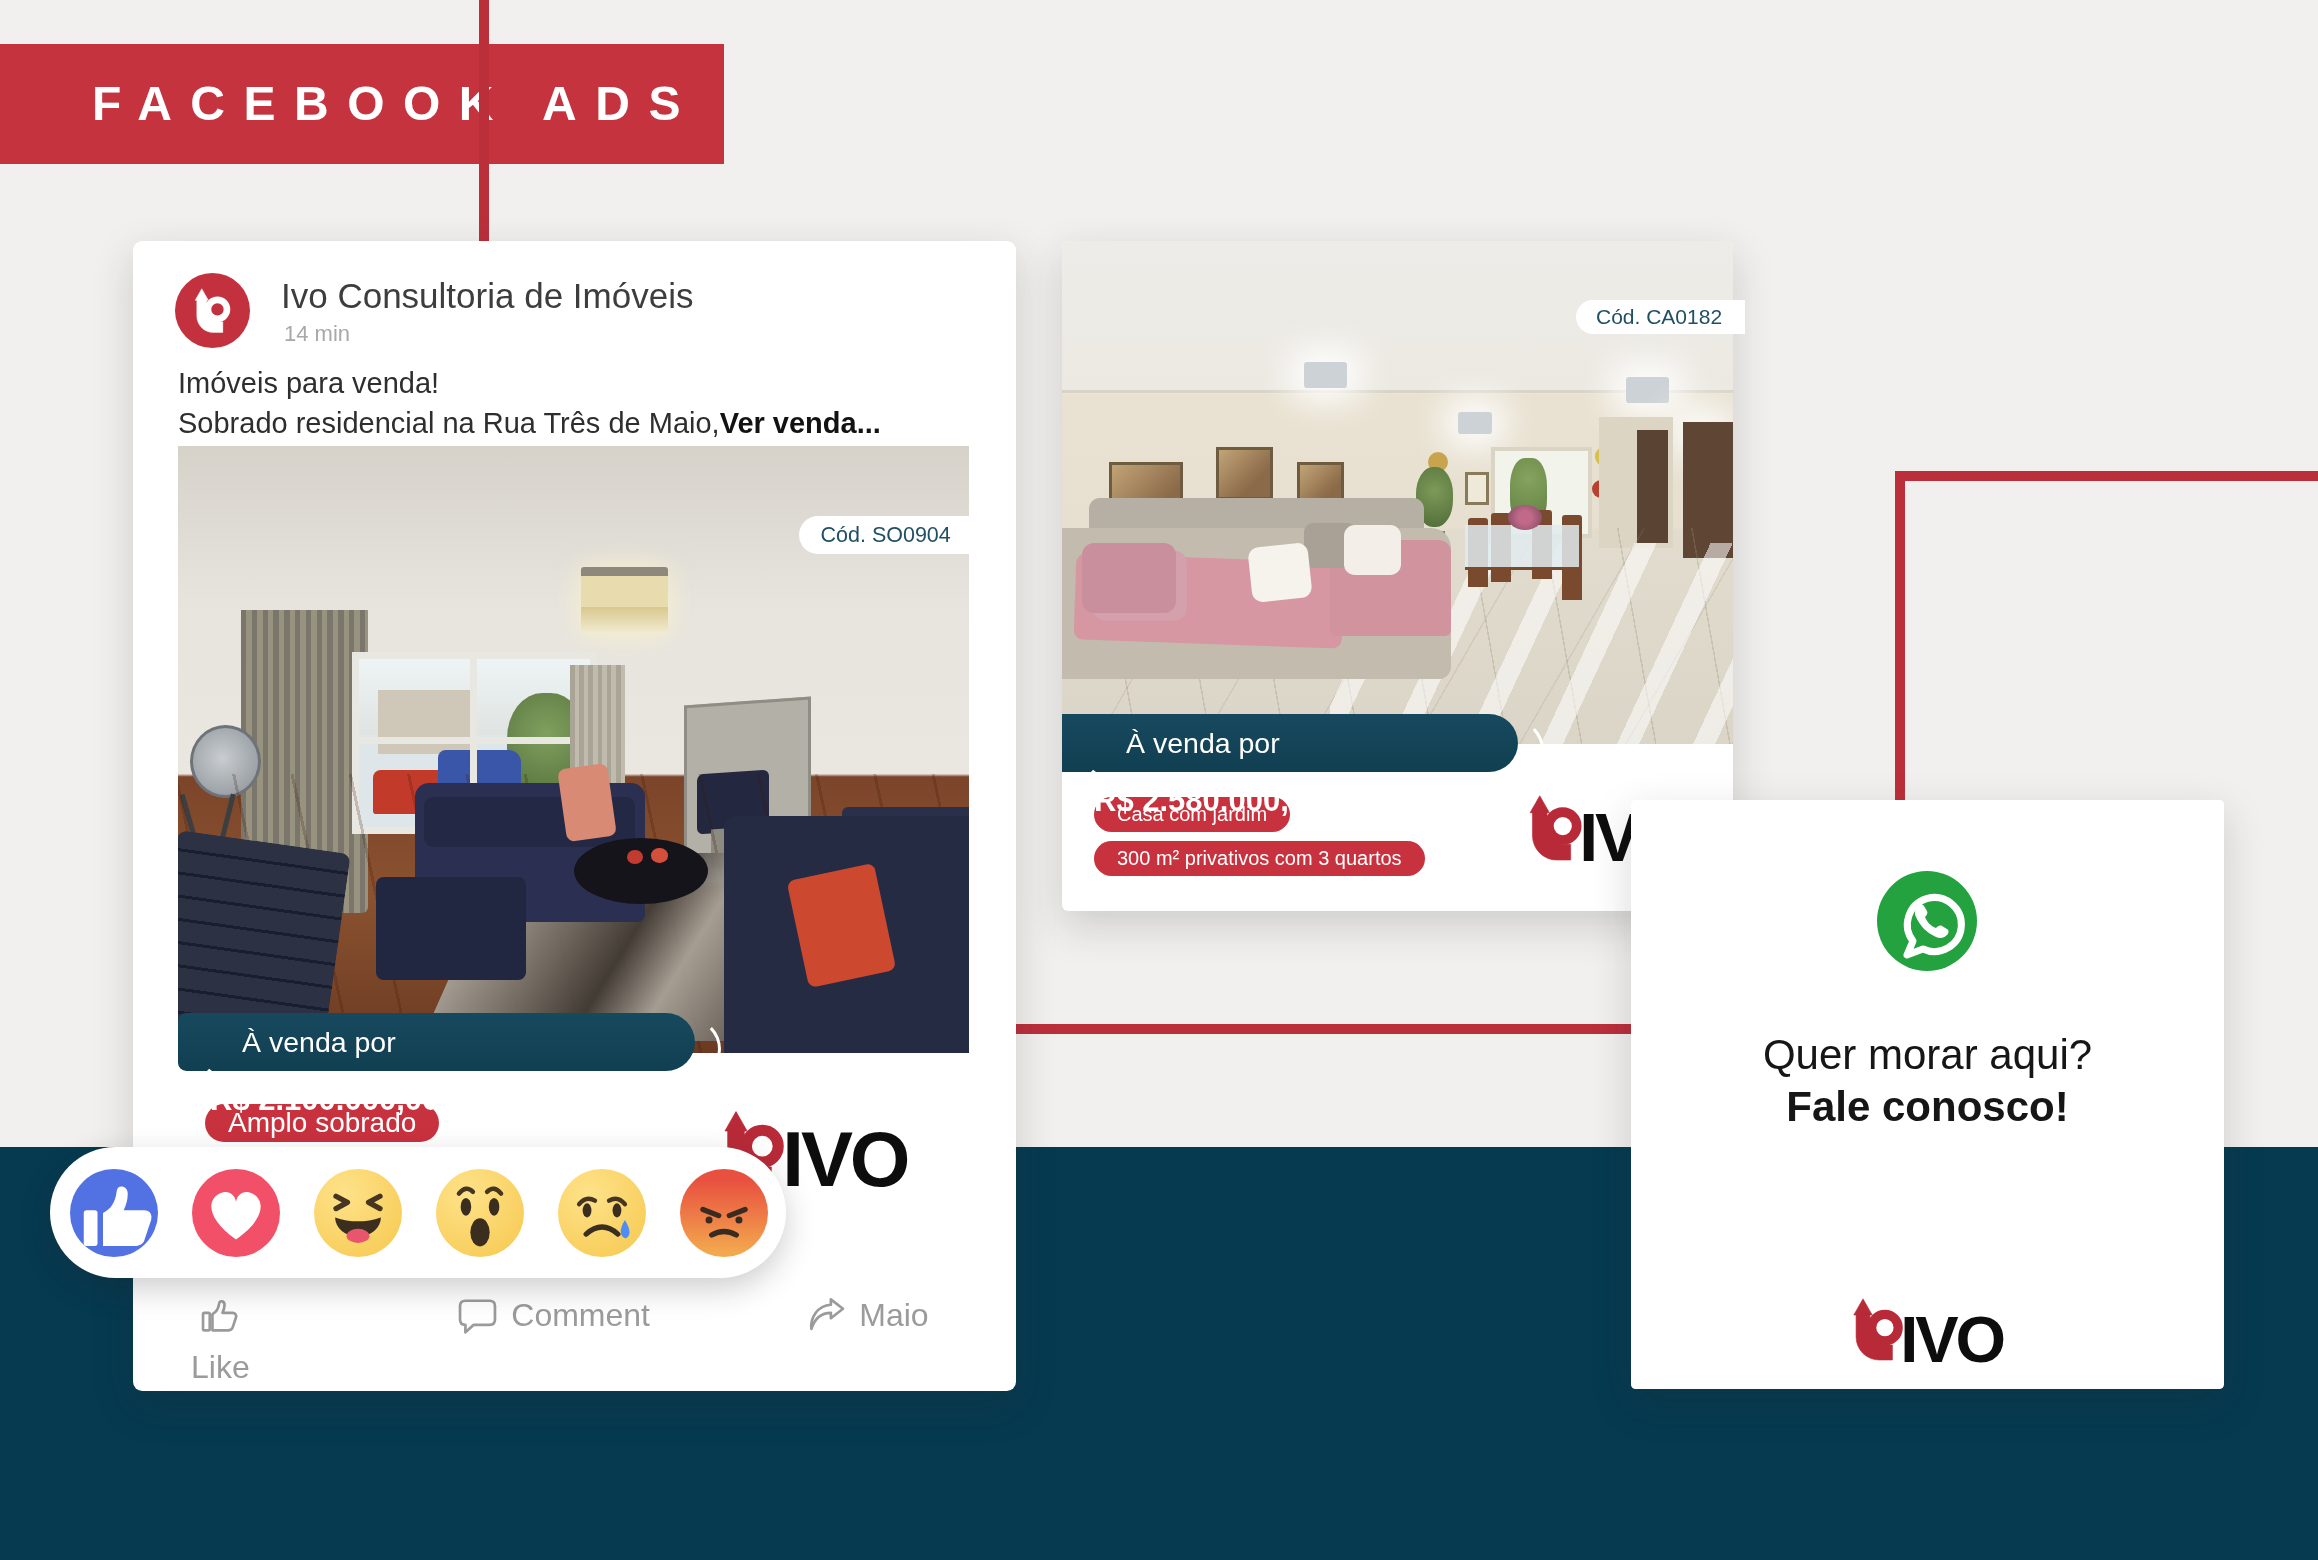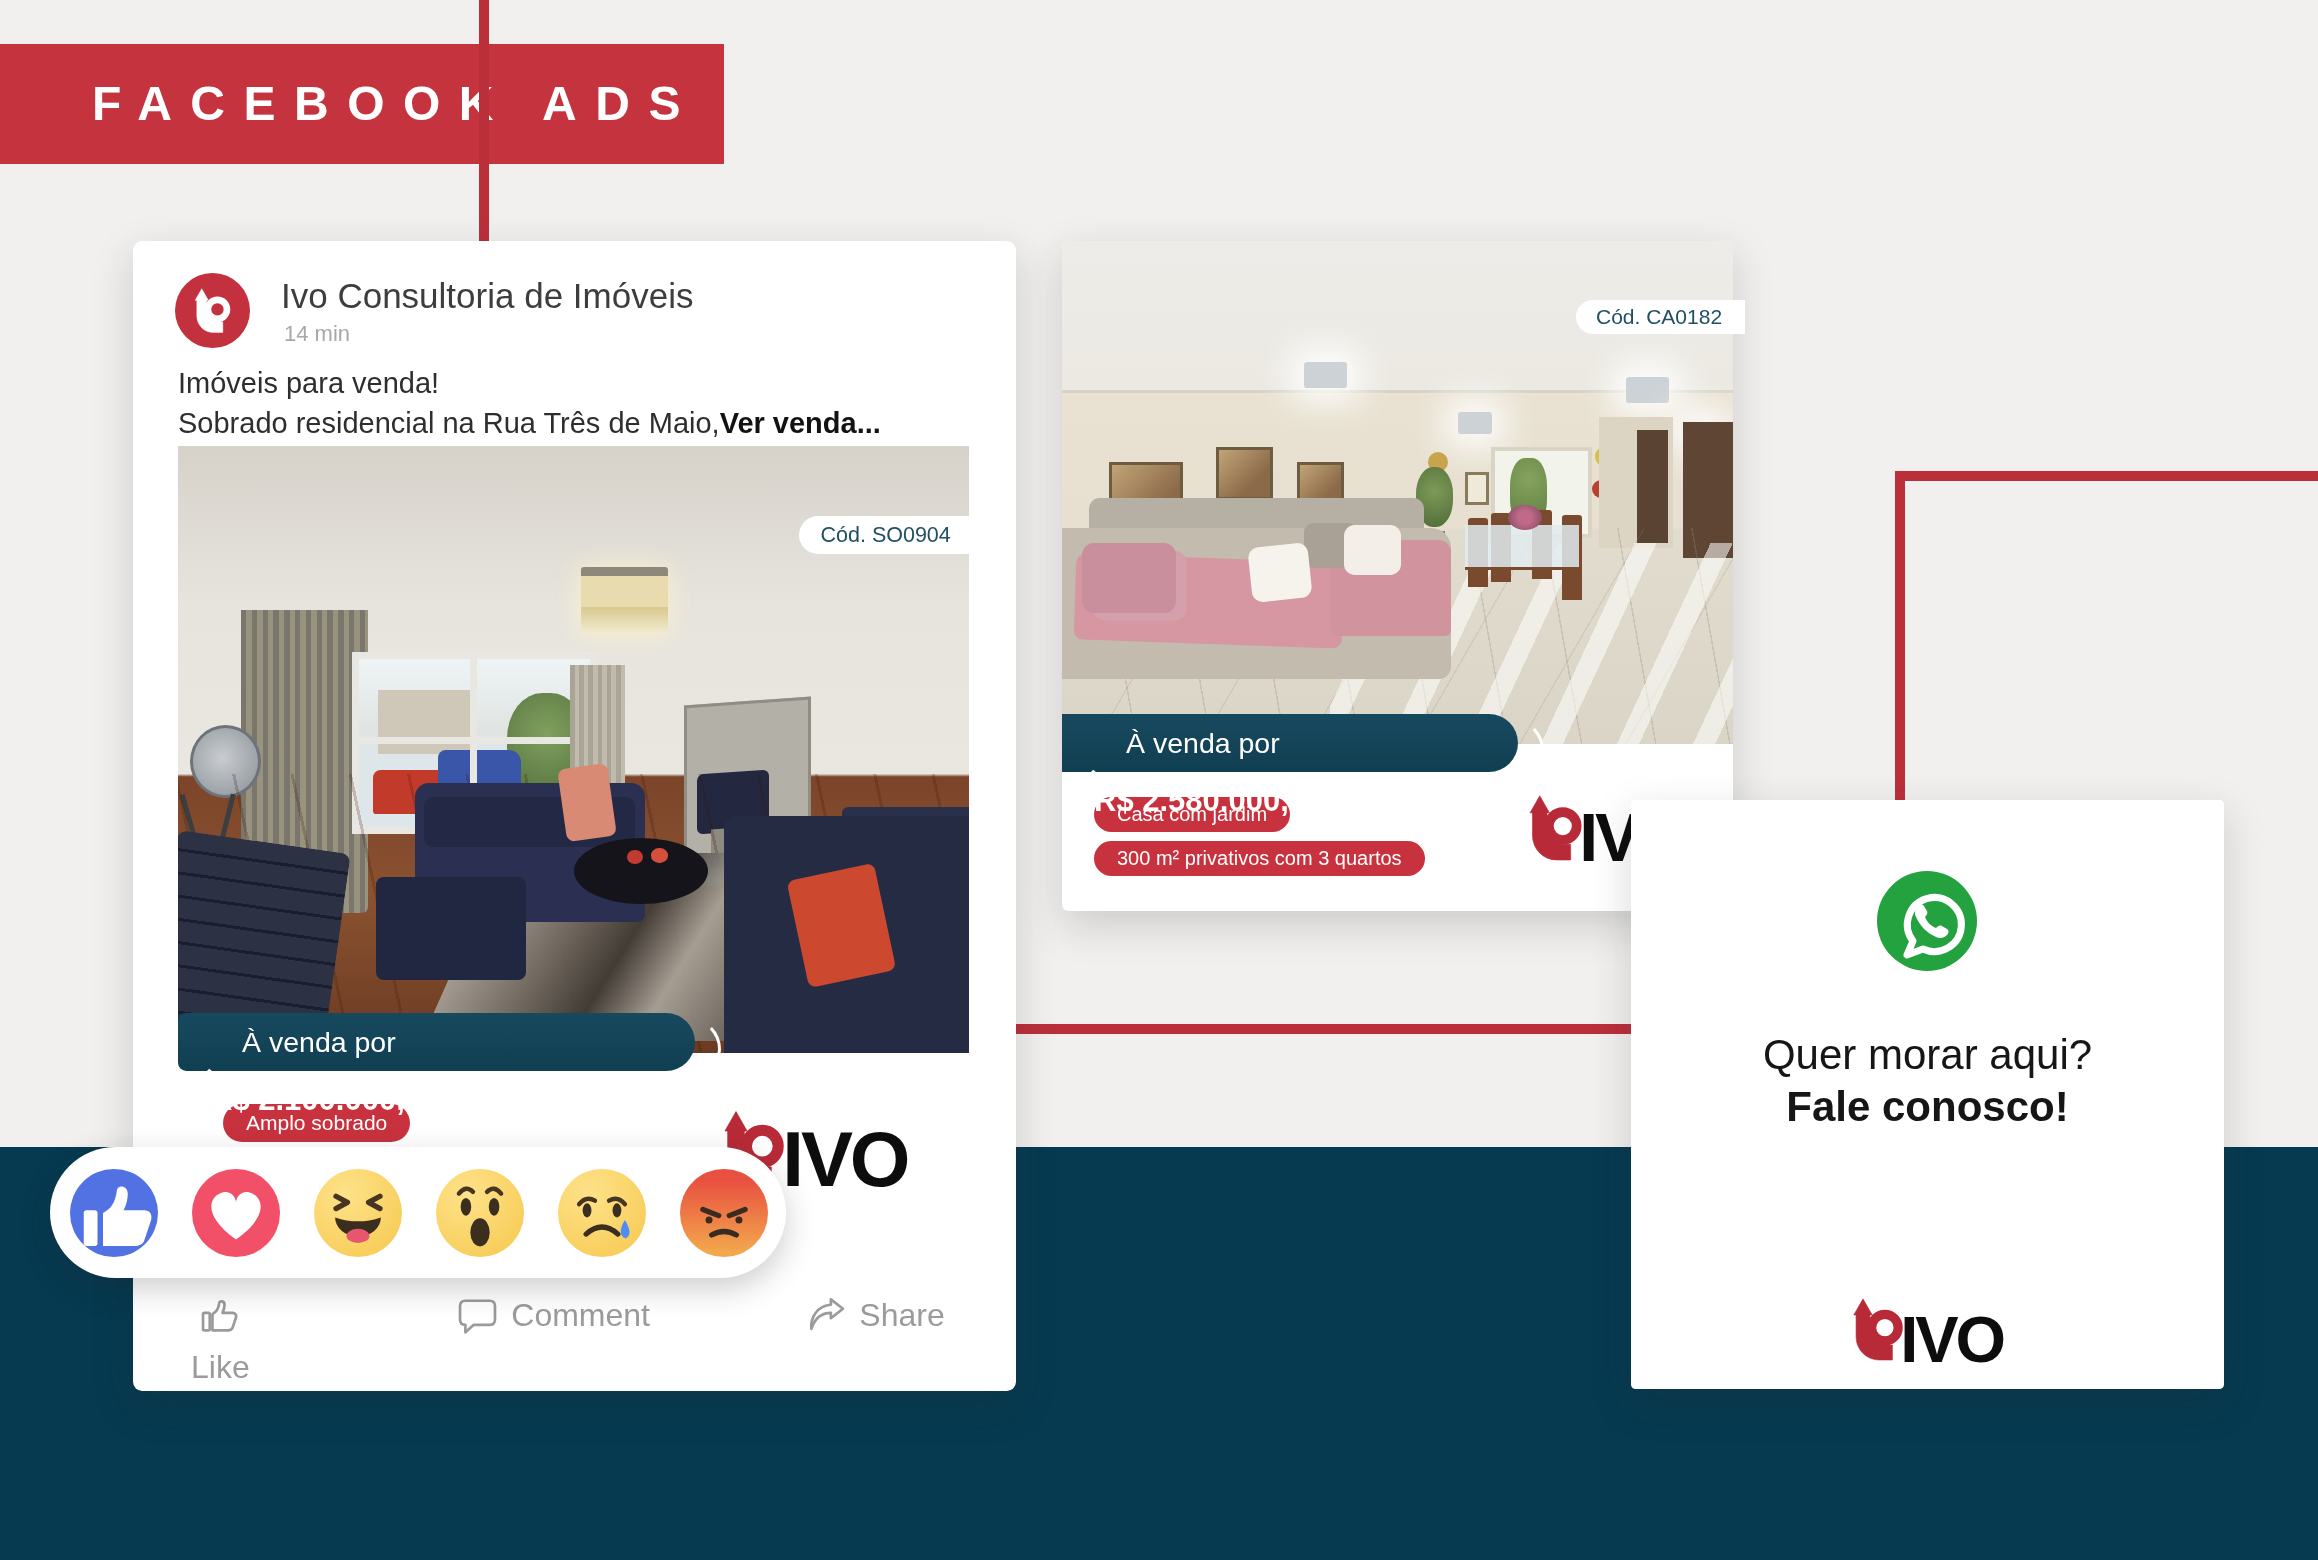--- a/index.html
+++ b/index.html
@@ -71,21 +71,21 @@
   #badge1{left:666px;top:275px;width:171px;height:38px;border-radius:20px 0 0 20px;font-size:21.5px;padding-left:21.5px;}
   #badge2{left:514px;top:59px;width:169px;height:34px;border-radius:17.7px 0 0 17.7px;font-size:21px;padding-left:20px;}
   .ribbon{position:absolute;background:linear-gradient(180deg,#17495e,#113f52);color:#fff;z-index:7;}
   .ribbon::after{content:"";position:absolute;top:4.6px;bottom:-9.2px;left:20px;right:-26px;
     border:3.1px solid #fff;border-top-color:transparent;border-left-color:transparent;border-radius:40px;pointer-events:none;}
   #ribbon1{left:45px;top:772px;width:517px;height:58px;border-radius:12.3px 42px 42px 12.3px;}
   #ribbon2{left:0;top:473px;width:456px;height:58px;border-radius:0 42px 42px 0;}
   .ribbon span{display:block;line-height:58px;padding-left:32px;font-size:28.5px;white-space:nowrap;}
   .ribbon b{font-size:31px;}
   .pill{position:absolute;background:#c8323e;color:#fff;display:flex;align-items:center;padding:0 23px;white-space:nowrap;}
-  #pill1{left:90px;top:863px;height:38px;border-radius:19px;font-size:21px;justify-content:center;}
+  #pill1{left:72px;top:863px;height:38px;border-radius:19px;font-size:28px;justify-content:center;}
   #pill2a{left:32px;top:556px;height:35px;border-radius:17.7px;font-size:20px;}
   #pill2b{left:32px;top:600px;height:35px;border-radius:17.7px;font-size:20px;}
 
   
   .logo{position:absolute;display:flex;align-items:flex-end;z-index:6;}
   .logo .ivo-text{font-weight:700;color:#0d0d0d;letter-spacing:-3.1px;margin-left:-7.7px;line-height:.82;}
   #logo1 .ivo-text{font-size:78px;}
   #logo2 .ivo-text{font-size:68px;}
   #logo3 .ivo-text{font-size:65px;}
   #logo1{left:585px;top:865px;}
@@ -260,21 +260,21 @@
     <div class="action" id="act-comment">
       <svg width="43" height="43" viewBox="0 0 64 64">
         <path d="M14,10 H50 C55,10 58,13 58,18 V38 C58,43 55,46 50,46 H26 L14,57 V46 C9,46 6,43 6,38 V18 C6,13 9,10 14,10 Z" fill="none" stroke="#9b9b9b" stroke-width="4" stroke-linejoin="round"></path>
       </svg>
       <span>Comment</span>
     </div>
     <div class="action" id="act-share">
       <svg width="43" height="43" viewBox="0 0 64 64">
         <path d="M40,8 L58,22 L40,36 V28 C26,28 16,36 11,52 C9,36 20,17 40,16 Z" fill="none" stroke="#9b9b9b" stroke-width="4" stroke-linejoin="round"></path>
       </svg>
-      <span>Share</span>
+      <span>Maio</span>
     </div>
   </div>
 
   <div class="abs" id="reactions">
     <div class="emoji e-like">
       <svg viewBox="0 0 64 64">
           <g transform="translate(4,2)" fill="#ffffff">
             <use href="#thumb"></use>
           </g>
         </svg>

